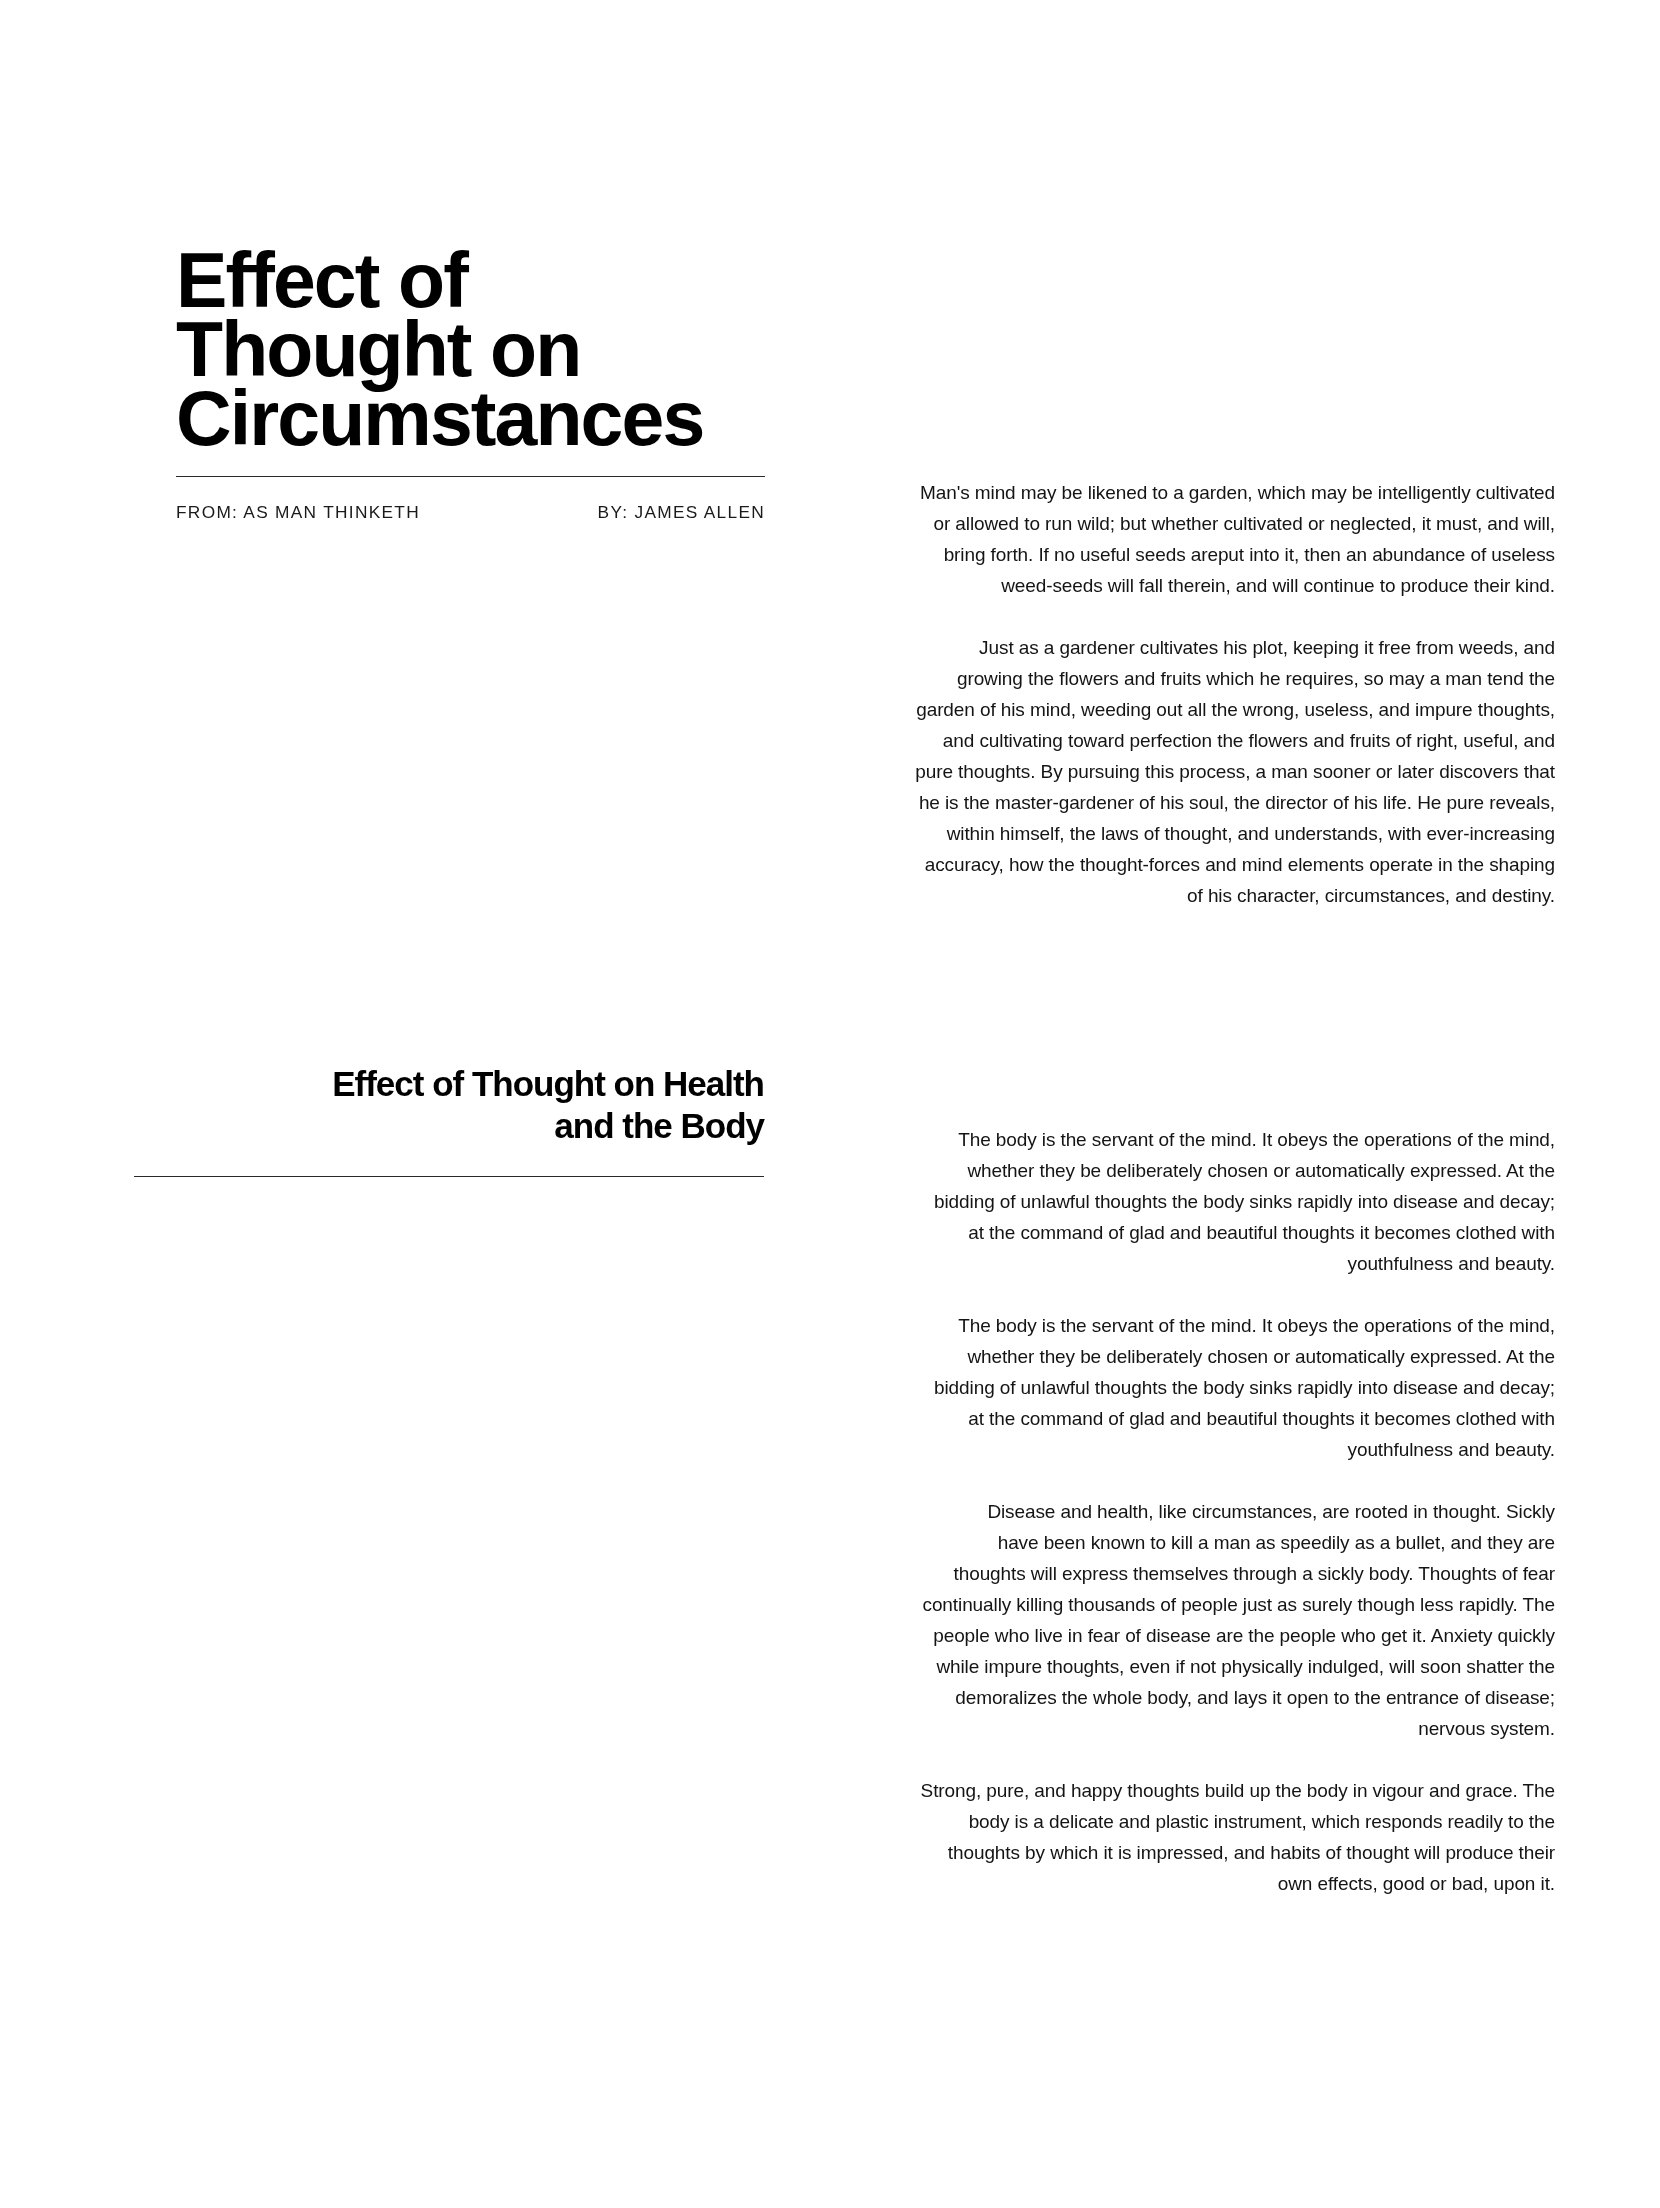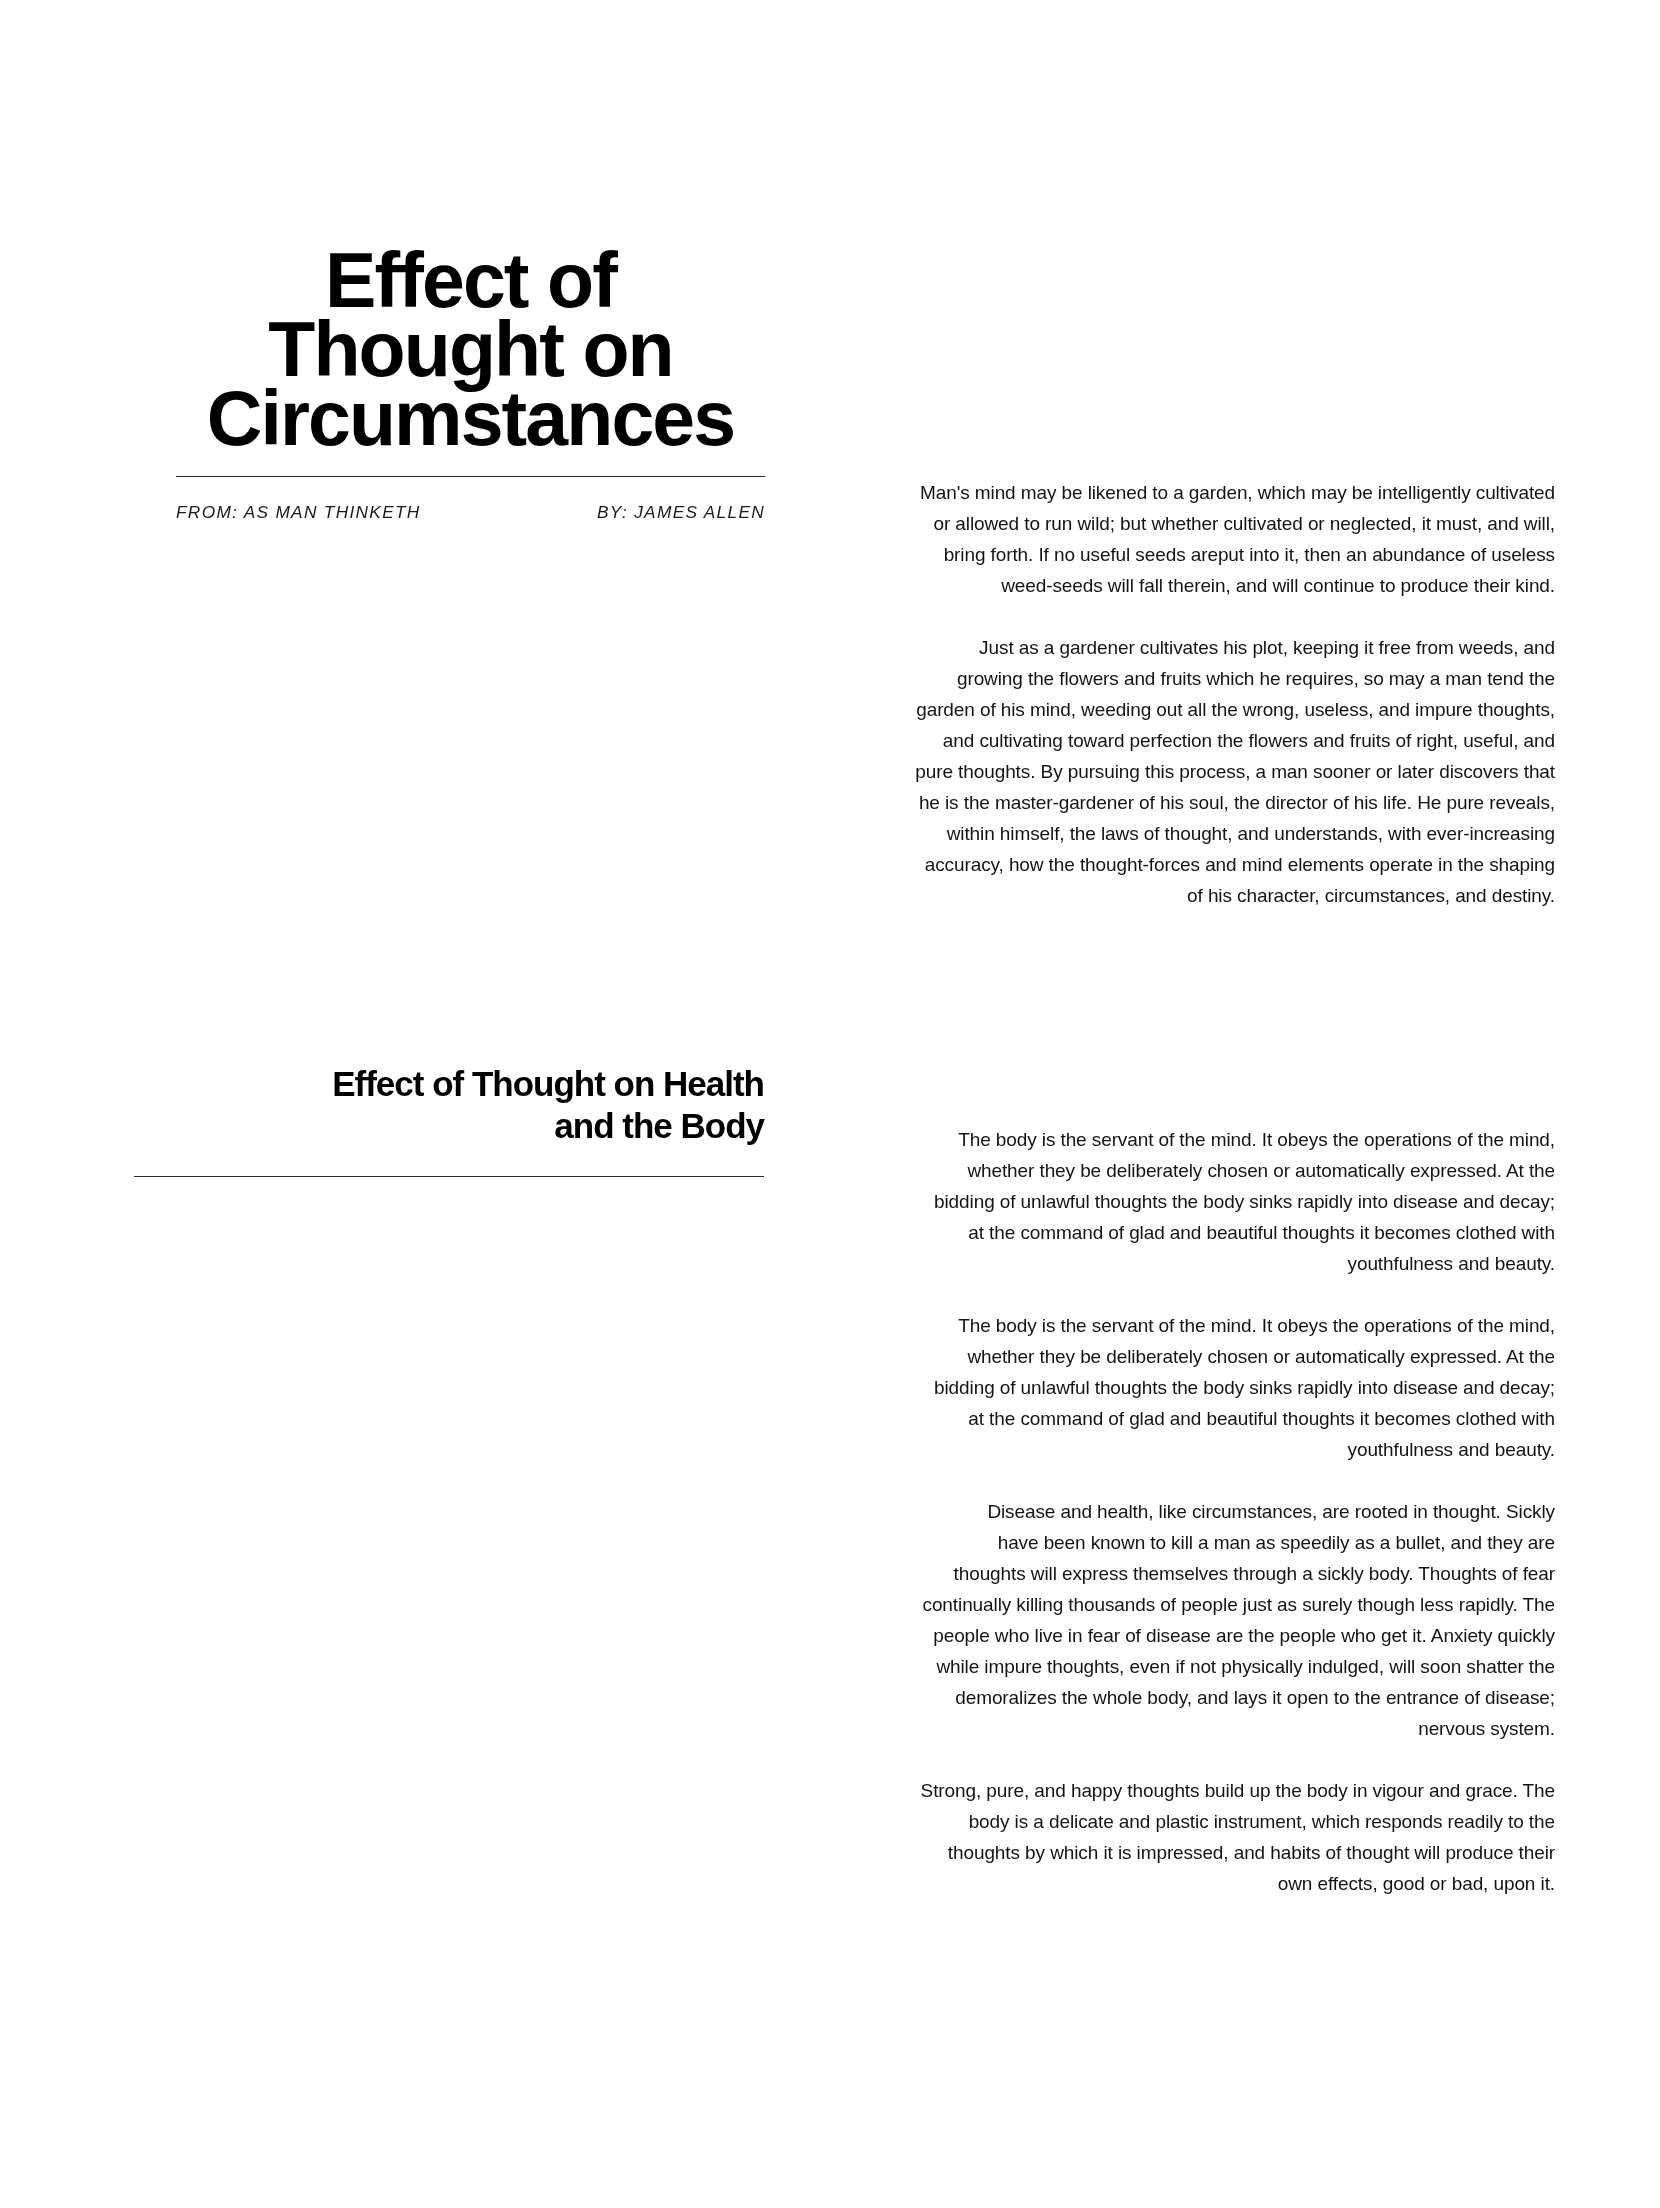--- a/index.html
+++ b/index.html
@@ -1,18 +1,18 @@
 <!DOCTYPE html>
 <html><head>
 <meta charset="utf-8">
 <style>
   html, body { margin: 0; padding: 0; background: #ffffff; }
   body { width: 1660px; height: 2209px; position: relative; overflow: hidden; font-family: "Liberation Sans", sans-serif; color: #111111; }
   .abs { position: absolute; }
-  .title-xl { font-family: "Liberation Sans", sans-serif; font-weight: 700; font-size: 77px; line-height: 69px; letter-spacing: -1.9px; text-align: center; color: #000; }
+  .title-xl { font-family: "Liberation Sans", sans-serif; font-weight: 700; font-size: 77px; line-height: 69px; letter-spacing: -1.9px; text-align: left; color: #000; }
   .title-md { font-family: "Liberation Sans", sans-serif; font-weight: 700; font-size: 35px; line-height: 42px; letter-spacing: -1px; text-align: right; color: #000; }
   .title-line { display: block; white-space: nowrap; }
   .rule { height: 0; border-top: 1.4px solid #2a2a2a; }
   .meta { font-size: 17.3px; line-height: 23px; letter-spacing: 1.3px; color: #1a1a1a; display: flex; justify-content: space-between; }
   .body-col { font-size: 19px; line-height: 31px; color: #141414; letter-spacing: -0.1px; }
   .para { margin: 0 0 31px 0; text-align: right; }
   .para:last-child { margin-bottom: 0; }
   .line { display: block; white-space: nowrap; }
 </style>
 </head>
@@ -20,21 +20,21 @@
 
 <section>
   <h1 class="abs title-xl" style="left:176px; top:246px; width:589px; margin:0;">
     <span class="title-line">Effect of</span>
     <span class="title-line">Thought on</span>
     <span class="title-line">Circumstances</span>
   </h1>
 
   <div class="abs rule" style="left:176px; top:476px; width:589px;"></div>
 
-  <div class="abs meta" style="left:176px; top:501px; width:589px;font-style:italic;">
+  <div class="abs meta" style="left:176px; top:501px; width:589px;">
     <span>FROM: AS MAN THINKETH</span>
     <span>BY: JAMES ALLEN</span>
   </div>
 
   <div class="abs body-col" style="left:844px; top:477px; width:711px;">
     <p class="para">
       <span class="line">Man's mind may be likened to a garden, which may be intelligently cultivated</span>
       <span class="line">or allowed to run wild; but whether cultivated or neglected, it must, and will,</span>
       <span class="line">bring forth. If no useful seeds areput into it, then an abundance of useless</span>
       <span class="line">weed-seeds will fall therein, and will continue to produce their kind.</span>

